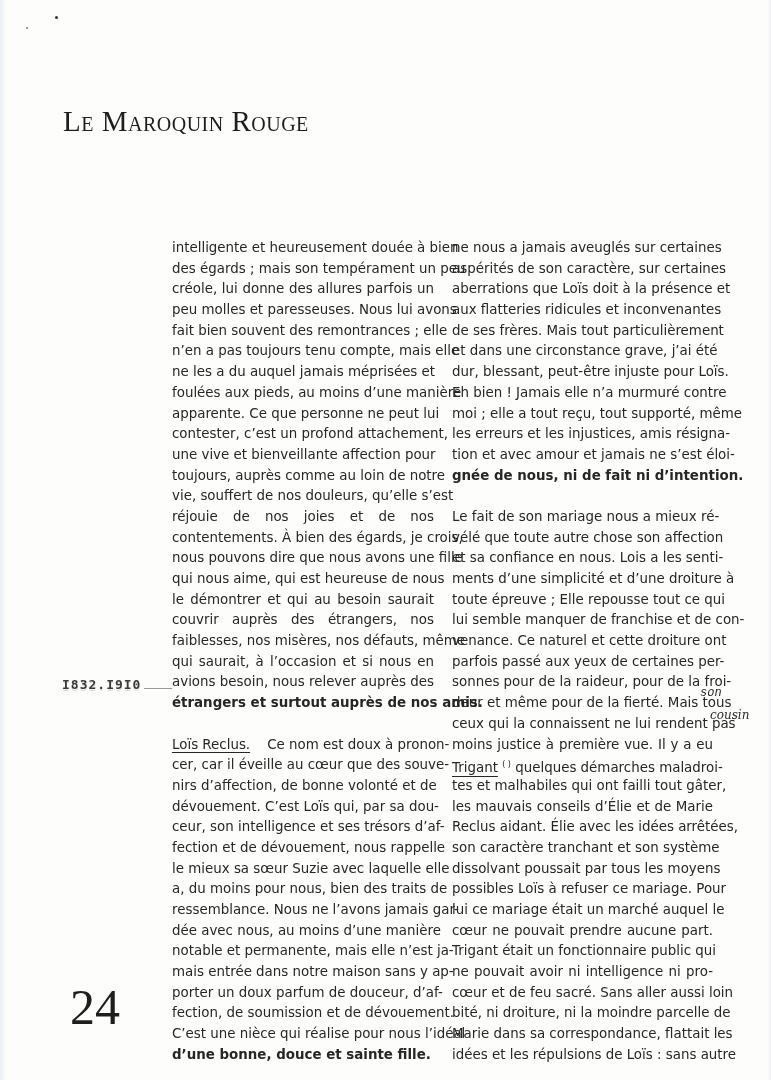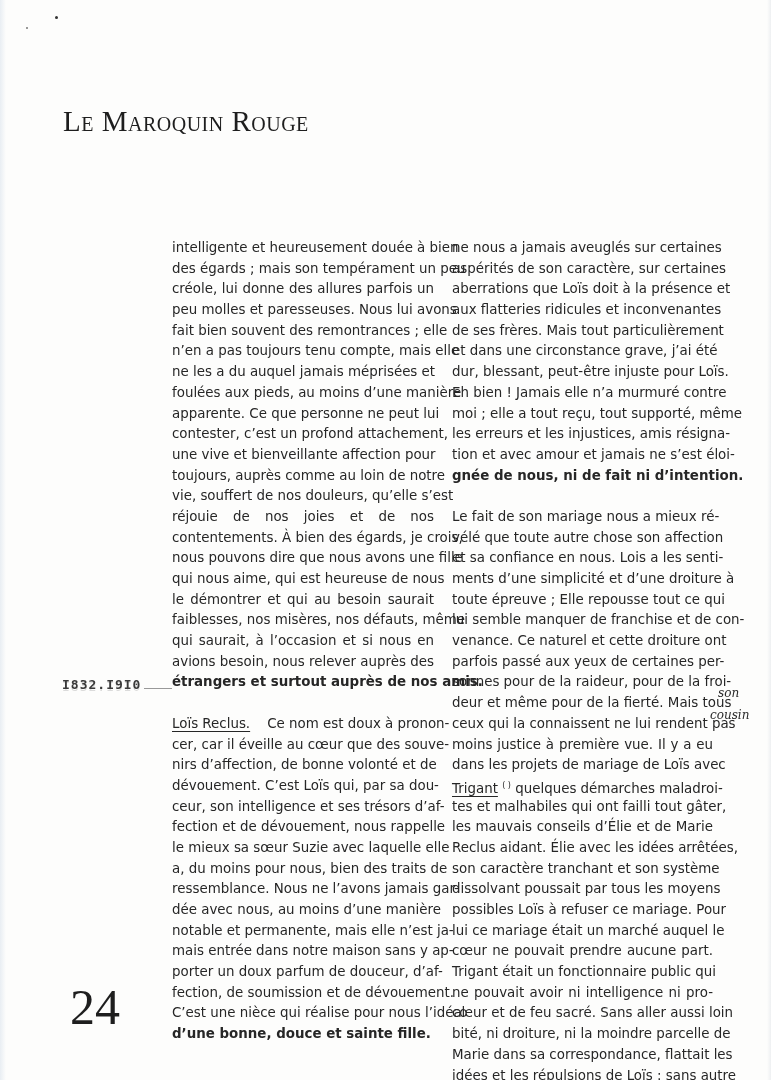--- a/index.html
+++ b/index.html
@@ -97,21 +97,21 @@
       color: rgba(120,120,120,0.25);
       letter-spacing: 1px;
     }
     .handwritten {
       position: absolute;
       font-family: "DejaVu Serif", serif;
       font-style: italic;
       font-size: 12px;
       color: #2a2a2a;
     }
-    .hw-1 { left: 718px; top: 686px; }
+    .hw-1 { left: 700px; top: 686px; font-family: Liberation Mono, monospace; }
     .hw-2 { left: 710px; top: 708px; }
     .pencil-stroke {
       position: absolute;
       height: 1px;
       background: #444;
     }
     .page-number {
       position: absolute;
       left: 70px;
       top: 982px;
@@ -148,20 +148,21 @@
       <span class="line">apparente. Ce que personne ne peut lui</span>
       <span class="line">contester, c’est un profond attachement,</span>
       <span class="line">une vive et bienveillante affection pour</span>
       <span class="line">toujours, auprès comme au loin de notre</span>
       <span class="line">vie, souffert de nos douleurs, qu’elle s’est</span>
       <span class="line">réjouie de nos joies et de nos</span>
       <span class="line">contentements. À bien des égards, je crois,</span>
       <span class="line">nous pouvons dire que nous avons une fille</span>
       <span class="line">qui nous aime, qui est heureuse de nous</span>
       <span class="line">le démontrer et qui au besoin saurait</span>
+      <span class="line">couvrir auprès des étrangers, nos</span>
       <span class="line">faiblesses, nos misères, nos défauts, même</span>
       <span class="line">qui saurait, à l’occasion et si nous en</span>
       <span class="line">avions besoin, nous relever auprès des</span>
       <span class="line last">étrangers et surtout auprès de nos amis.</span>
     </div>
   <span class="para-gap"></span>
   <div>
     <span class="line" style="text-align-last:justify;">
       <span class="underlined">Loïs Reclus.</span>&nbsp;&nbsp;&nbsp;&nbsp;<span>Ce nom est doux à pronon-</span>
     </span>
@@ -209,21 +210,20 @@
         <span class="line">et sa confiance en nous. Lois a les senti-</span>
         <span class="line">ments d’une simplicité et d’une droiture à</span>
         <span class="line">toute épreuve ; Elle repousse tout ce qui</span>
         <span class="line">lui semble manquer de franchise et de con-</span>
         <span class="line">venance. Ce naturel et cette droiture ont</span>
         <span class="line">parfois passé aux yeux de certaines per-</span>
         <span class="line">sonnes pour de la raideur, pour de la froi-</span>
         <span class="line">deur et même pour de la fierté. Mais tous</span>
         <span class="line">ceux qui la connaissent ne lui rendent pas</span>
         <span class="line">moins justice à première vue. Il y a eu</span>
-        <span class="line">dans les projets de mariage de Loïs avec</span>
       </div>
     <span class="line">
       <span class="underlined">Trigant</span>
       <sup style="font-size:8px;">( )</sup>
       <span>quelques démarches maladroi-</span>
     </span>
     <div id="right-p2b">
         <span class="line">tes et malhabiles qui ont failli tout gâter,</span>
         <span class="line">les mauvais conseils d’Élie et de Marie</span>
         <span class="line">Reclus aidant. Élie avec les idées arrêtées,</span>

